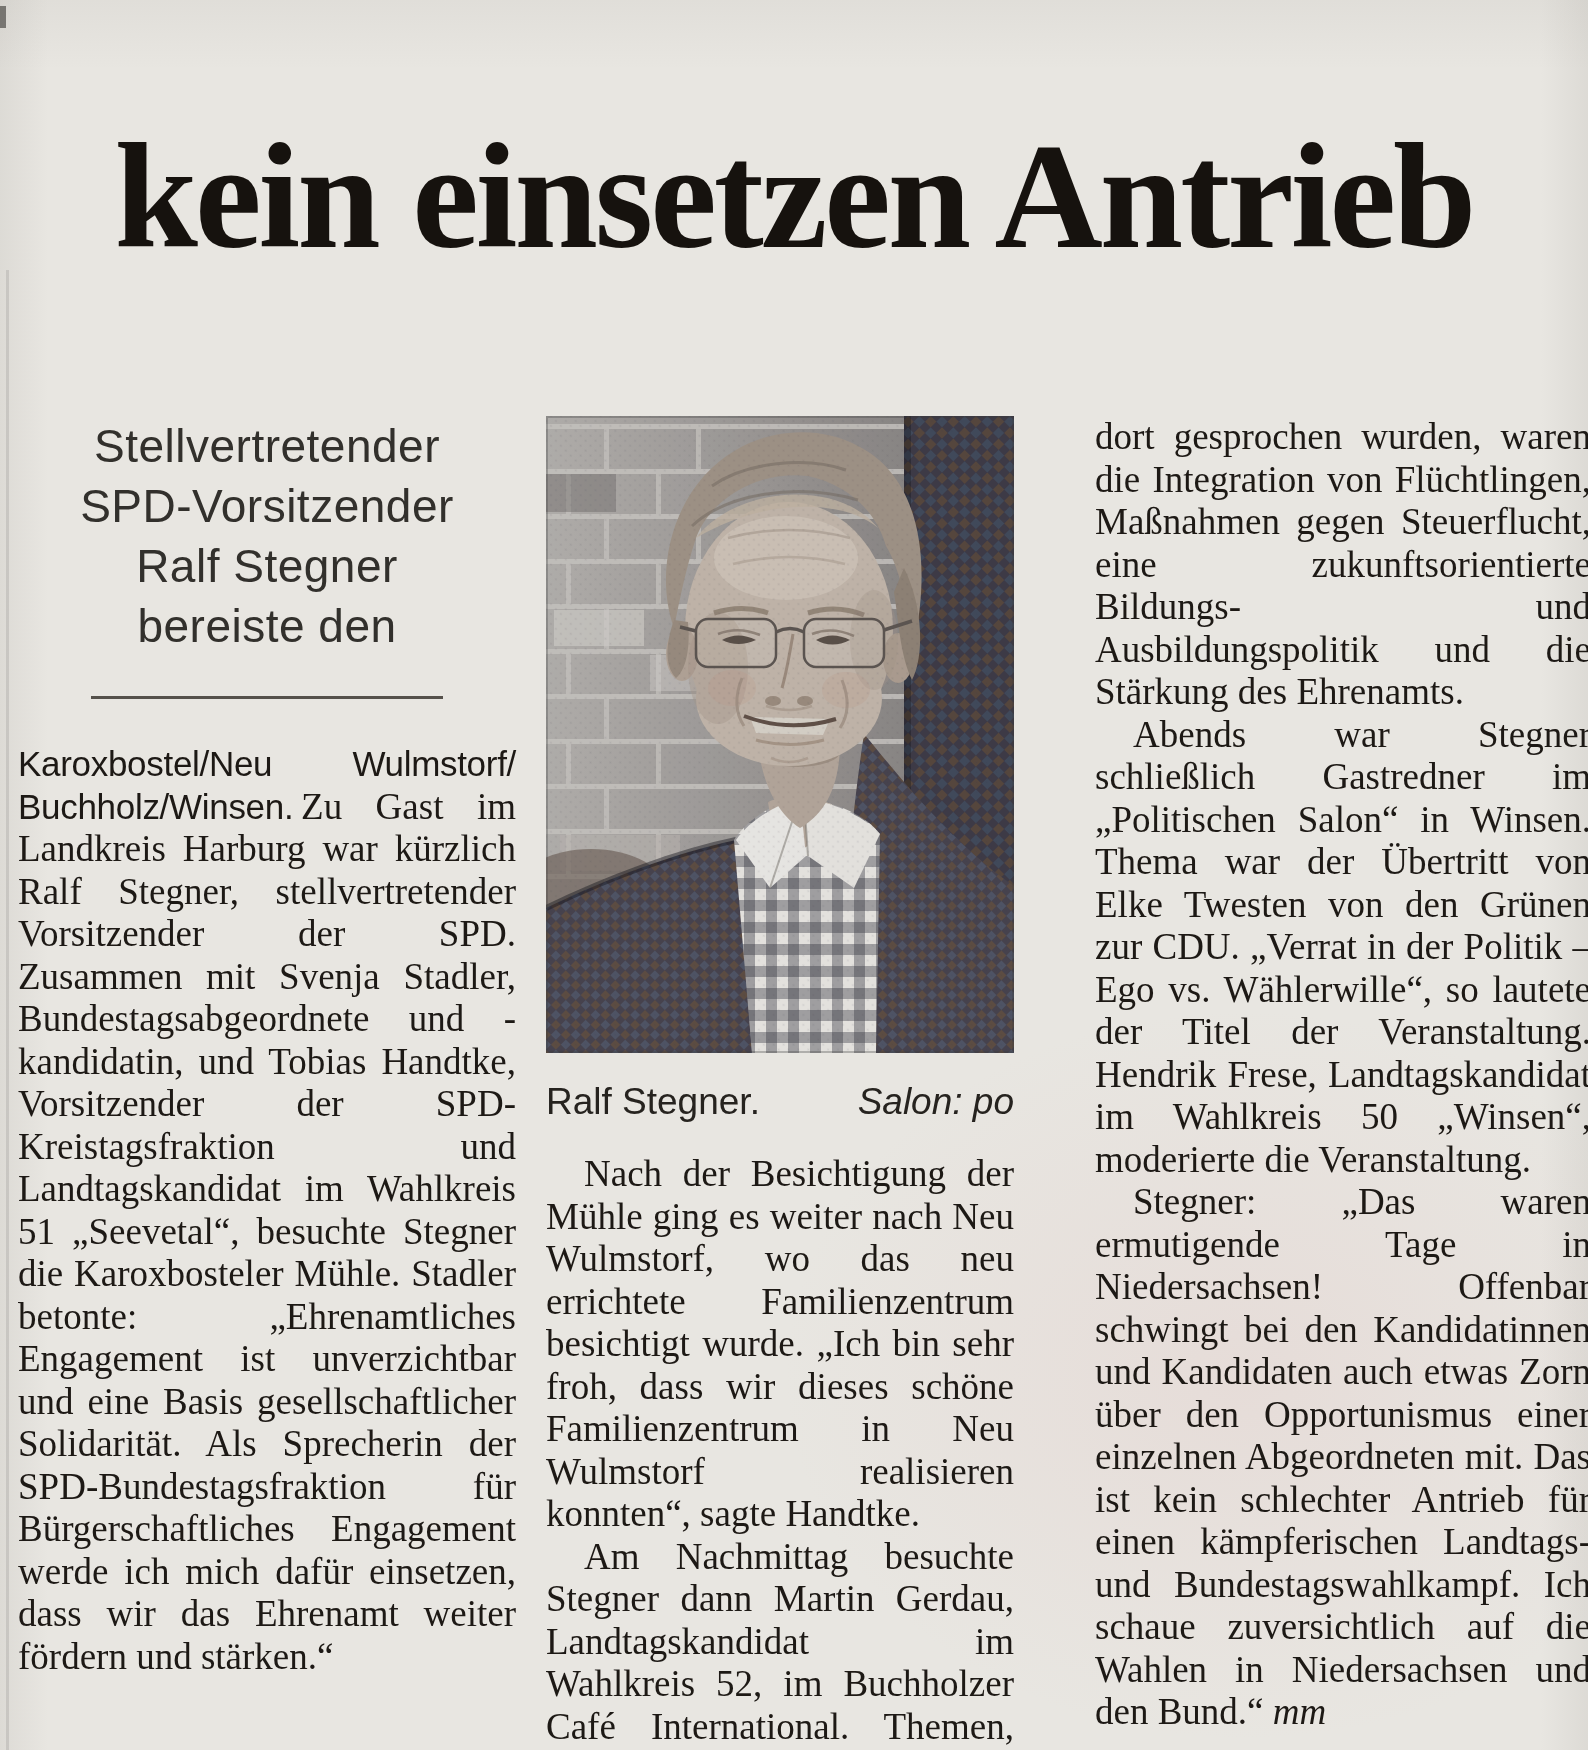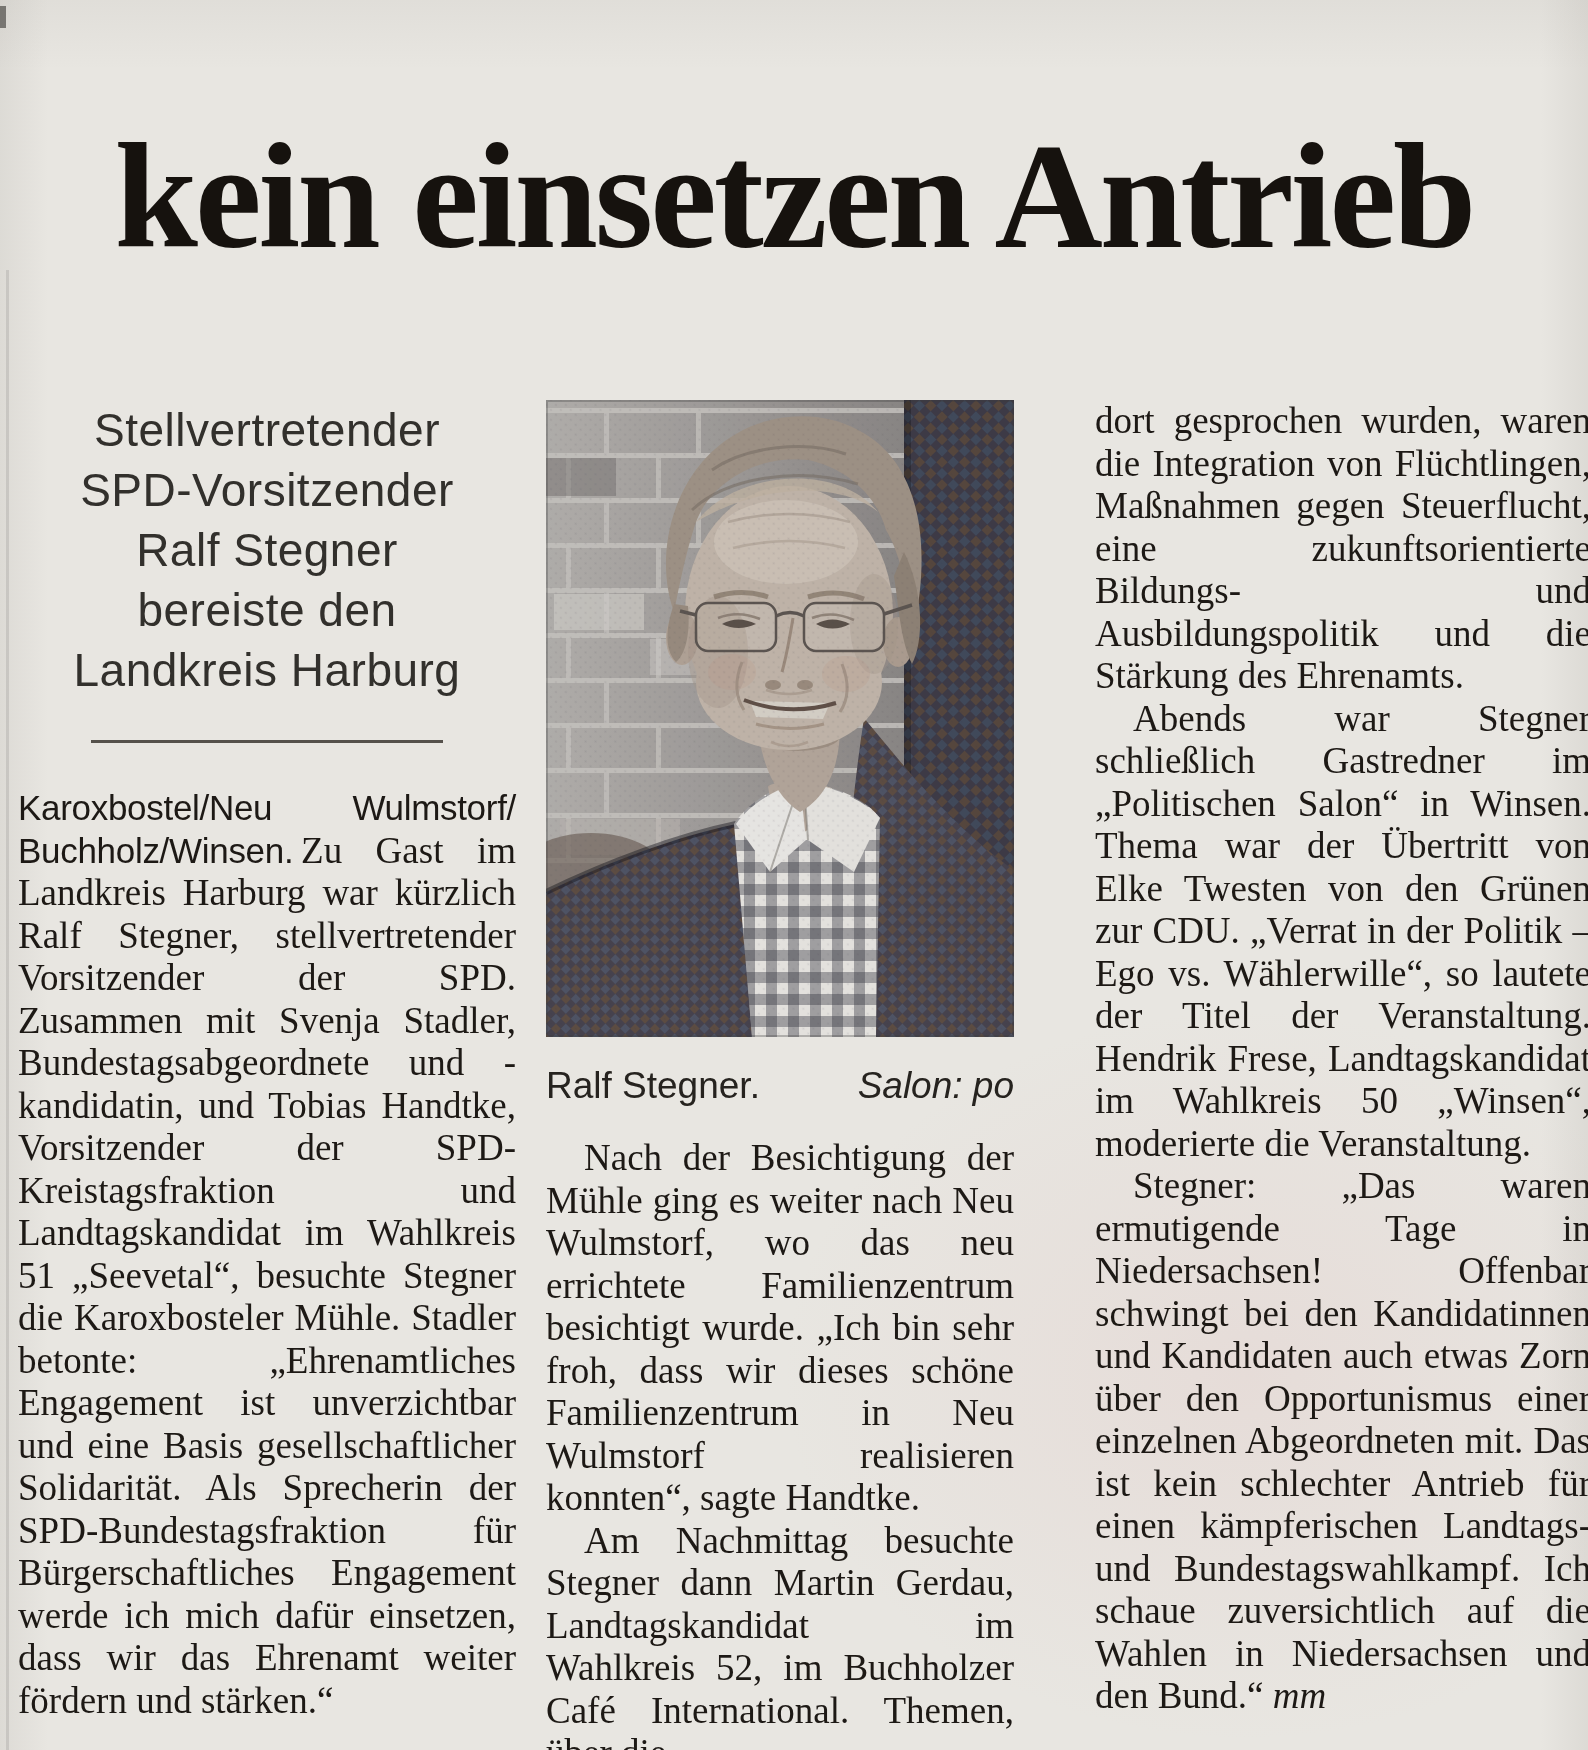--- a/index.html
+++ b/index.html
@@ -17,21 +17,21 @@
   .crease{position:absolute;left:6px;top:270px;width:3px;height:1480px;
        background:rgba(90,88,84,0.16);}
 
   
   .headline{position:absolute;left:0;top:16px;width:100%;text-align:center;
        font-family:"Liberation Serif", serif;font-weight:700;color:#16120e;
        font-size:150px;line-height:1.06;letter-spacing:-3px;}
   .headline div{white-space:nowrap;}
 
   
-  .col{position:absolute;top:400px;color:#1d1915;}
+  .col{position:absolute;top:416px;color:#1d1915;}
   .col-left{left:18px;width:498px;}
   .col-mid{left:546px;width:468px;}
   .col-right{left:1050px;width:496px;margin-left:45px;}
 
   .deck{font-family:"Liberation Sans", sans-serif;font-size:46px;line-height:60px;
         text-align:center;color:#32302c;letter-spacing:0.5px;}
   .rule{width:352px;height:3px;background:#55514b;margin:40px auto 0 auto;}
 
   .body{font-size:37px;line-height:42.5px;text-align:justify;
         hyphens:auto;-webkit-hyphens:auto;color:#1d1915;}
@@ -64,21 +64,20 @@
 <h1 class="headline">
   <div>kein einsetzen Antrieb</div>
 </h1>
 
 <div class="col col-left">
   <div class="deck">
     <div>Stellvertretender</div>
     <div>SPD-Vorsitzender</div>
     <div>Ralf Stegner</div>
     <div>bereiste den</div>
-    <div>Landkreis Harburg</div>
   </div>
   <div class="rule"></div>
   <div class="body">
     <p><b class="lead-bold">Karoxbostel/Neu Wulmstorf/ Buchholz/Winsen.</b><span>Zu Gast im Landkreis Harburg war kürzlich Ralf Stegner, stellvertretender Vorsitzender der SPD. Zusammen mit Svenja Stadler, Bundestagsabgeordnete und -kandidatin, und Tobias Handtke, Vorsitzender der SPD-Kreistagsfraktion und Landtagskandidat im Wahlkreis 51 „Seevetal“, besuchte Stegner die Karoxbosteler Mühle. Stadler betonte: „Ehrenamtliches Engagement ist unverzichtbar und eine Basis gesellschaftlicher Solidarität. Als Sprecherin der SPD-Bundestagsfraktion für Bürgerschaftliches Engagement werde ich mich dafür einsetzen, dass wir das Ehrenamt weiter fördern und stärken.“</span></p>
   </div>
 </div>
 
 <div class="col col-mid">
   <div class="photo-wrap">
     <svg width="468" height="637" viewBox="0 0 468 637" xmlns="http://www.w3.org/2000/svg">

